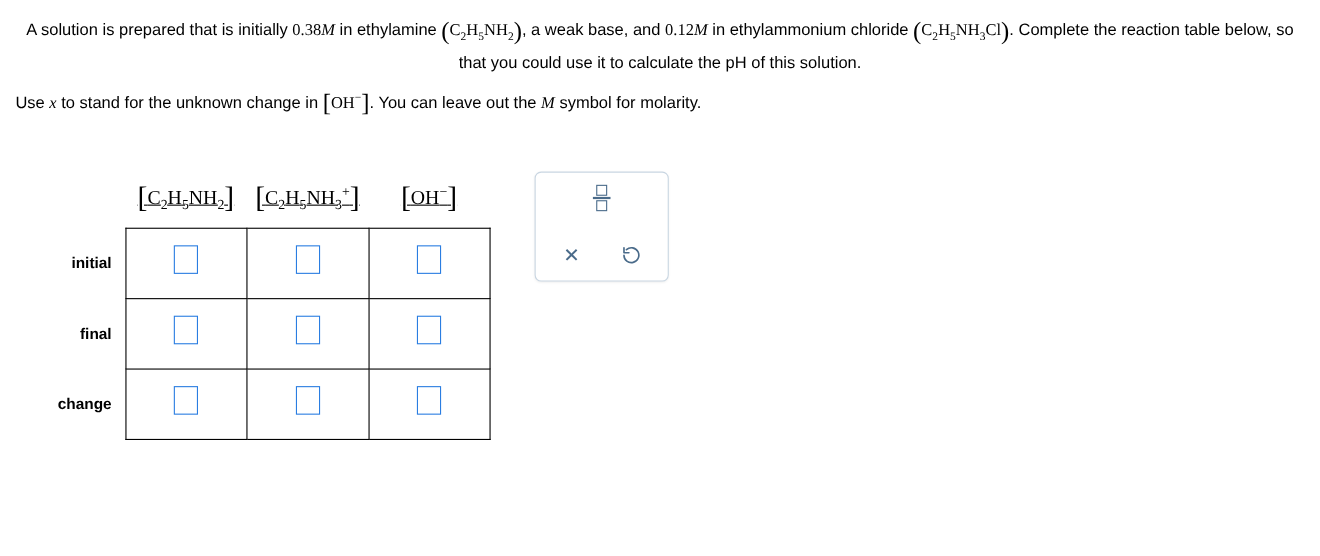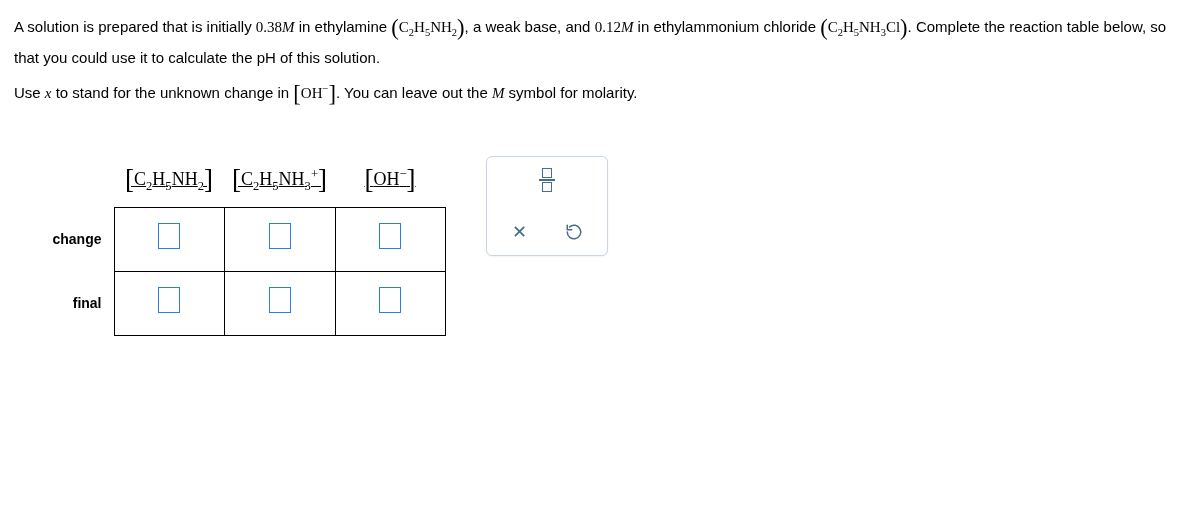--- a/index.html
+++ b/index.html
@@ -7,21 +7,21 @@
     margin: 0;
     padding: 10px 14px;
     font-family: Arial, Helvetica, sans-serif;
     font-size: 15px;
     color: #000;
     background: #fff;
     width: 1200px;
     height: 505px;
     line-height: 1.6;
   }
-  .problem-text { margin-bottom: 6px; }
+  .problem-text { margin-bottom: 6px; text-align: center; }
   .problem-text-2 { margin-top: 6px; margin-bottom: 6px; }
   .math { font-family: "Times New Roman", serif; }
   .italic { font-style: italic; }
   sub { font-size: 0.7em; vertical-align: sub; }
   sup { font-size: 0.7em; vertical-align: super; }
   .bracket { font-size: 1.5em; font-family: "Times New Roman", serif; vertical-align: -3px; }
   .paren { font-size: 1.5em; font-family: "Times New Roman", serif; vertical-align: -3px; }
   .content-row { display: flex; align-items: flex-start; margin-top: 40px; }
   .table-wrap { margin-left: 20px; }
   table.rxn { border-collapse: collapse; }
@@ -104,27 +104,33 @@
   <div class="table-wrap">
     <table class="rxn">
       <tbody>
           <tr>
         <th></th>
         <th><span class="bracket">[</span><span>C<sub>2</sub>H<sub>5</sub>NH<sub>2</sub></span><span class="bracket">]</span></th>
         <th><span class="bracket">[</span><span>C<sub>2</sub>H<sub>5</sub>NH<sub>3</sub><sup>+</sup></span><span class="bracket">]</span></th>
         <th><span class="bracket">[</span><span>OH<sup>−</sup></span><span class="bracket">]</span></th>
       </tr>
       <tr>
-        <td class="rowlabel">change</td>
+        <td class="rowlabel">initial</td>
         <td class="cell"><span class="input-box"></span></td>
         <td class="cell"><span class="input-box"></span></td>
         <td class="cell"><span class="input-box"></span></td>
       </tr>
       <tr>
         <td class="rowlabel">final</td>
+        <td class="cell"><span class="input-box"></span></td>
+        <td class="cell"><span class="input-box"></span></td>
+        <td class="cell"><span class="input-box"></span></td>
+      </tr>
+      <tr>
+        <td class="rowlabel">change</td>
         <td class="cell"><span class="input-box"></span></td>
         <td class="cell"><span class="input-box"></span></td>
         <td class="cell"><span class="input-box"></span></td>
       </tr>
     </tbody>
       </table>
   </div>
 
   <div class="toolbar">
     <div class="toolbar-row">

